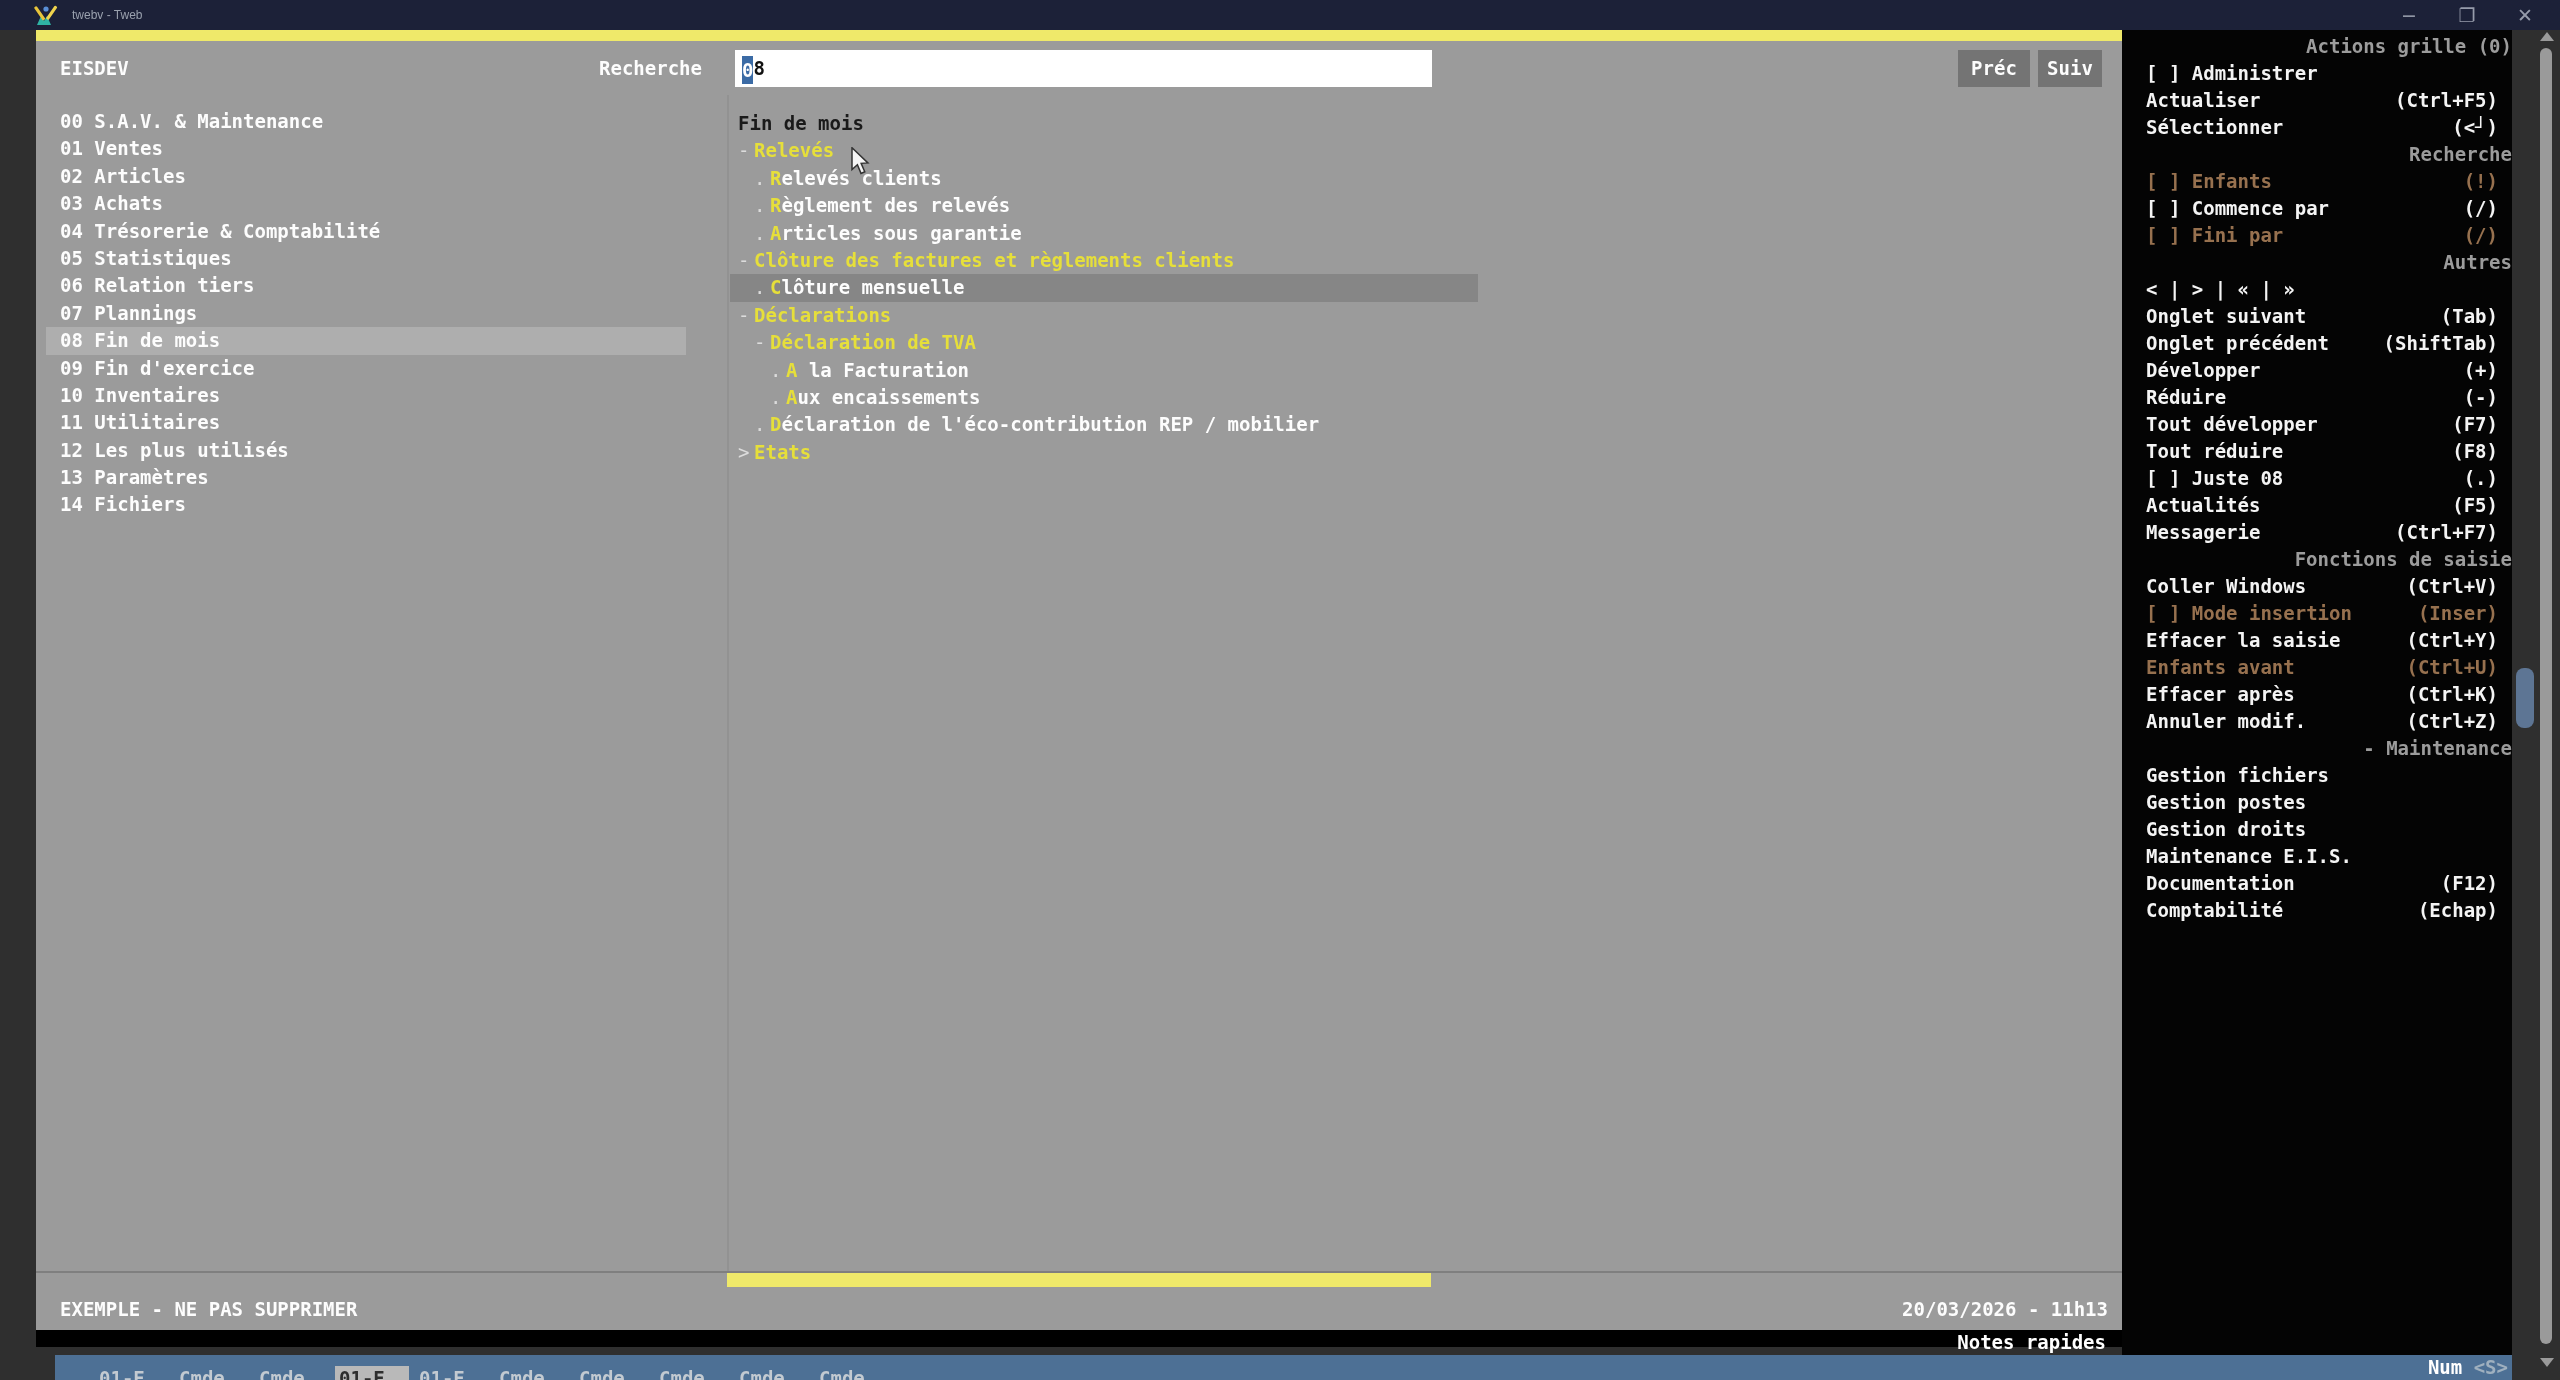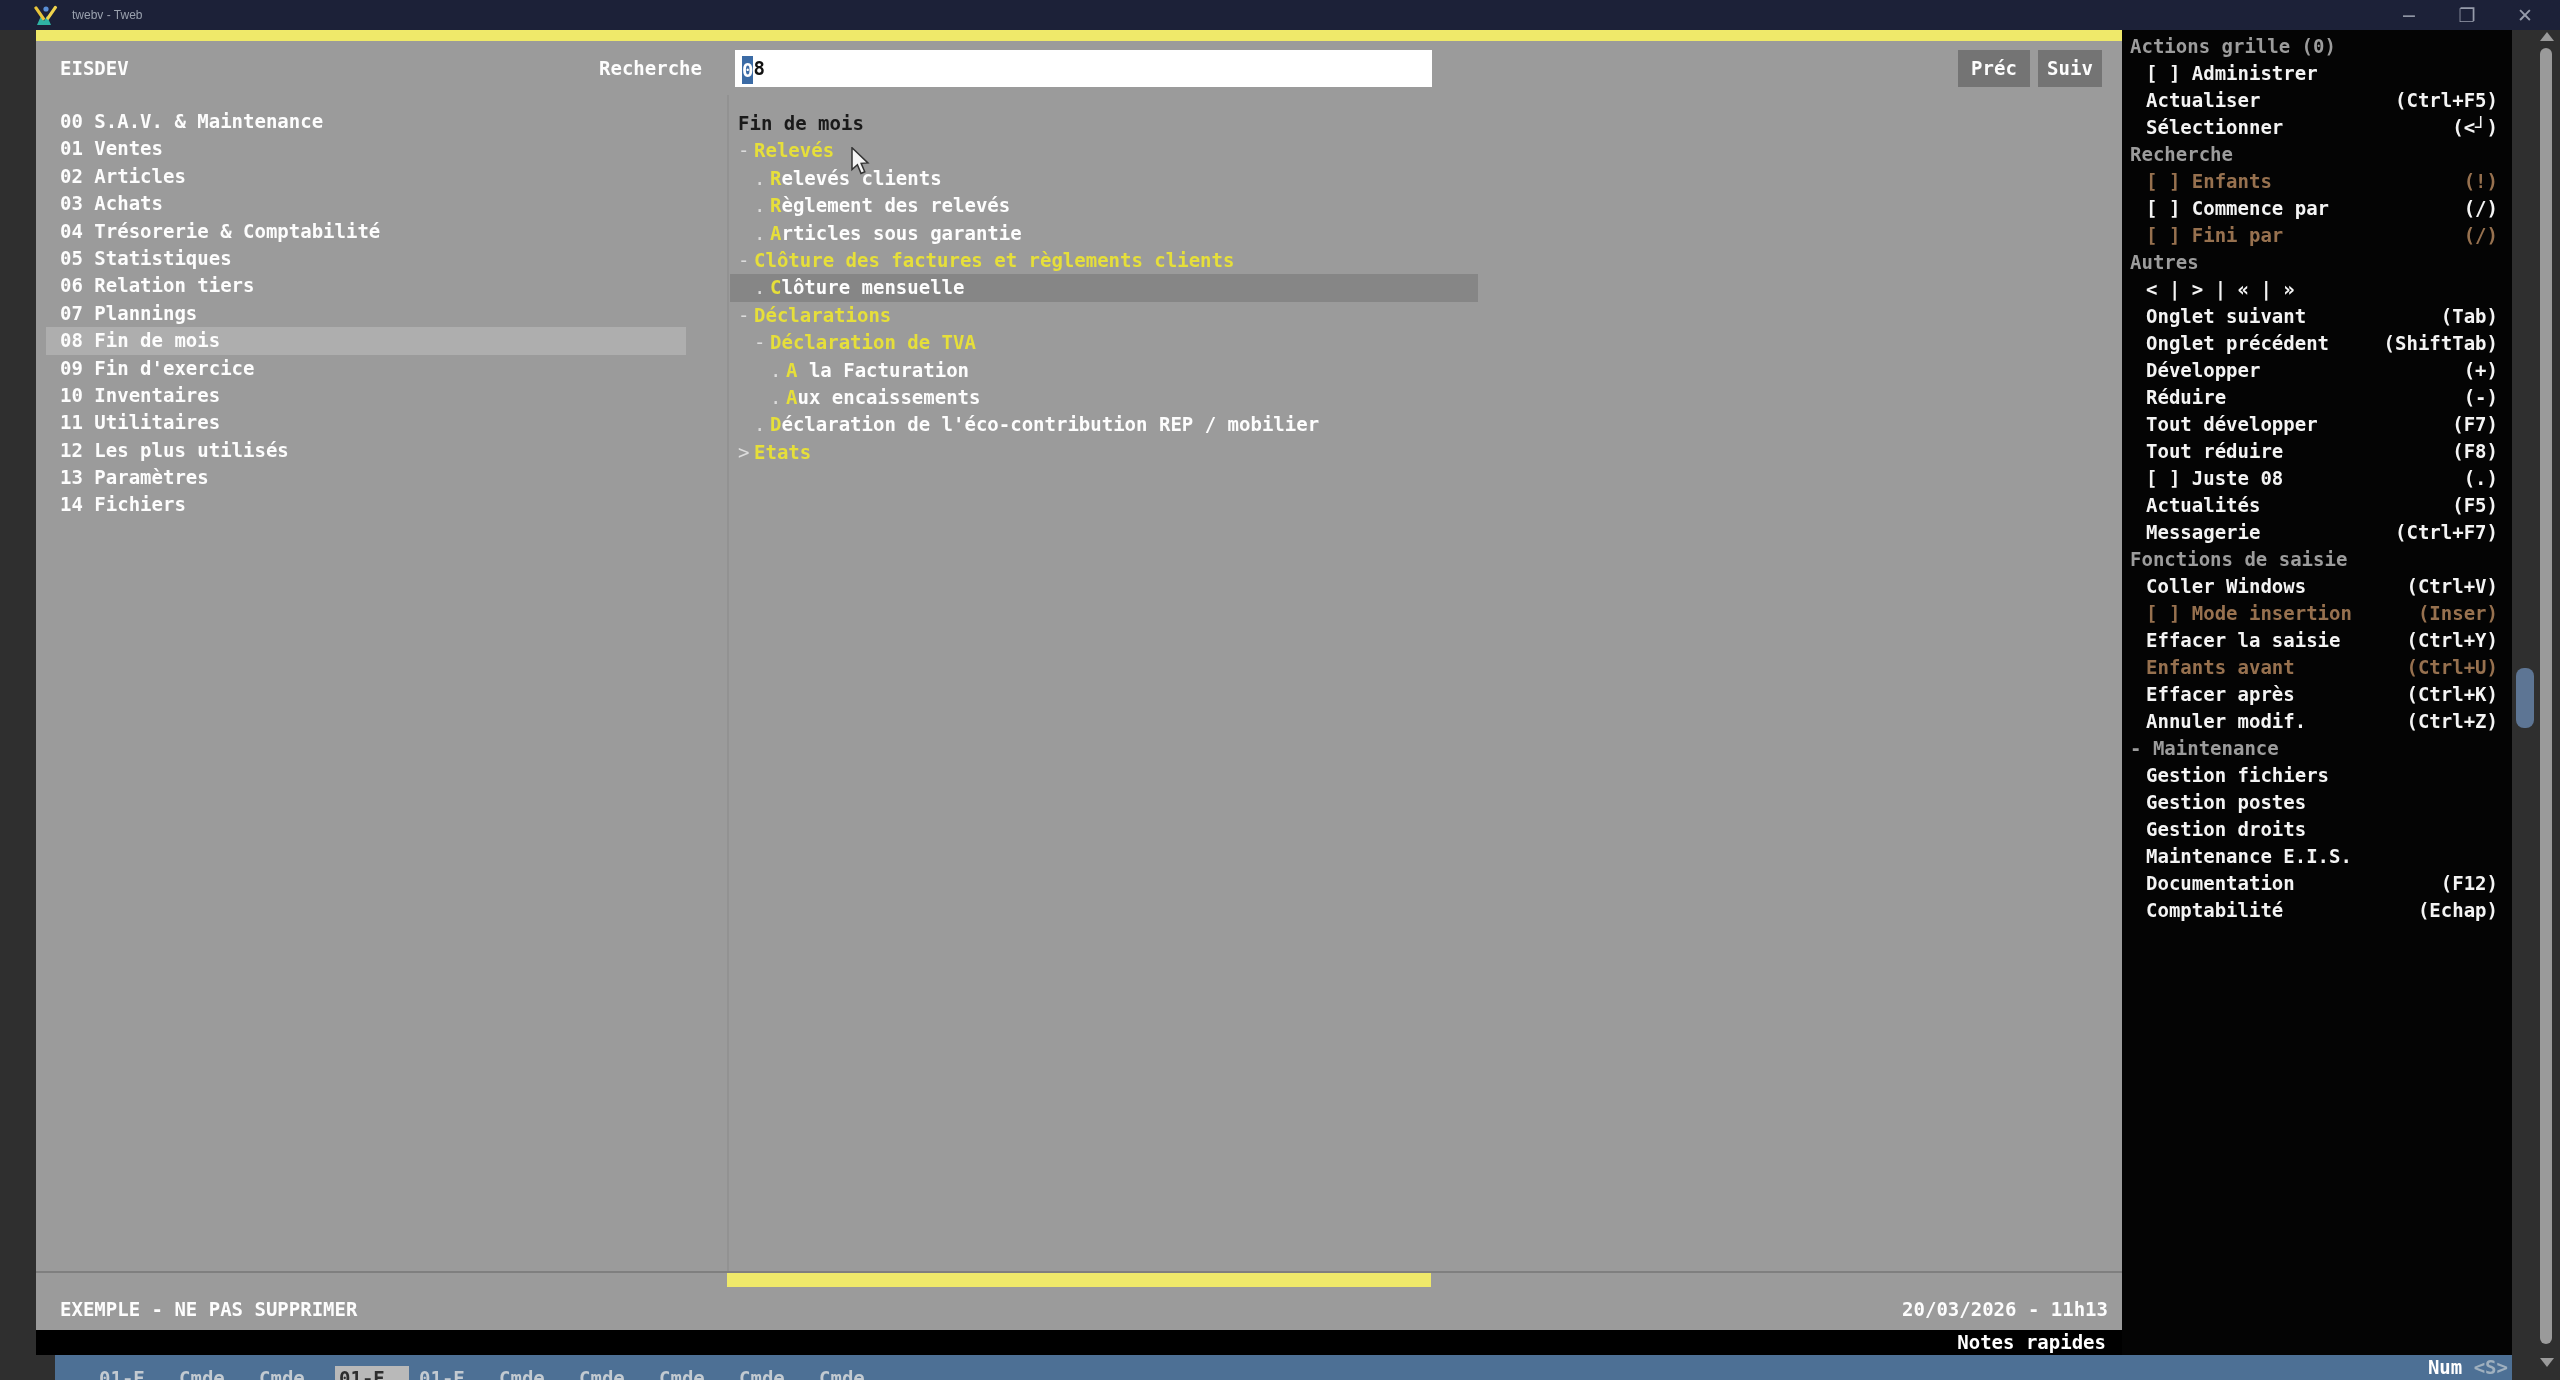--- a/index.html
+++ b/index.html
@@ -52,32 +52,32 @@
   .tree-title{height:27.4px;line-height:27.4px;padding-left:8px;color:#1a1a1a;}
   .tree-row{height:27.4px;line-height:27.4px;width:748px;white-space:pre;color:#fdfdfd;}
   .tree-row.sel{background:#868686;}
   .tprefix{display:inline-block;width:16px;color:#dcdcdc;font-weight:normal;}
   .ytext{color:var(--c-ytext);}
   .cursor{left:850px;top:147px;width:22px;height:30px;}
 
   
   .actions-panel{left:2122px;top:30px;width:390px;height:1325px;background:var(--c-black);
     padding-top:3px;}
-  .ap-header{height:27px;line-height:27px;padding-left:8px;color:#9c9c9c;white-space:pre;}
+  .ap-header{height:27px;line-height:27px;padding-left:8px;color:#9c9c9c;white-space:pre;text-align:right;}
   .ap-row{height:27px;line-height:27px;padding-left:24px;padding-right:14px;color:#f4f4f4;
     display:flex;justify-content:space-between;white-space:pre;}
   .ap-row.dis{color:var(--c-brown);}
 
   
   .footer-divider{left:36px;top:1271px;width:2086px;height:2px;background:#7f7f7f;}
   .stripe-bottom{left:727px;top:1273px;width:704px;height:14px;background:var(--c-yellow);}
   .status-message{left:60px;top:1288px;height:42px;line-height:42px;color:#fdfdfd;}
   .status-datetime{left:1700px;top:1288px;width:408px;height:42px;line-height:42px;
     text-align:right;color:#fdfdfd;}
-  .notes-strip{left:36px;top:1330px;width:2086px;height:25px;background:#000;}
+  .notes-strip{left:36px;top:1330px;width:2086px;height:17px;background:#000;}
   .notes-label{position:absolute;right:16px;top:0;height:25px;line-height:25px;color:#fff;}
 
   
   .taskbar{left:0;top:1355px;width:2560px;height:25px;background:#2f2f2f;}
   .taskbar-blue{position:absolute;left:55px;top:0;width:2457px;height:25px;
     background:var(--c-blue);}
   .taskbar-tabs{position:absolute;left:55px;top:11px;height:25px;display:flex;margin-left:40px;}
   .tab{width:80px;height:25px;line-height:25px;padding-left:4px;color:#c3cad1;}
   .tab.active{background:#b9b9b9;color:#2e2e2e;width:74px;margin-right:6px;}
   .num-area{position:absolute;left:2380px;top:0;width:128px;height:25px;line-height:25px;

